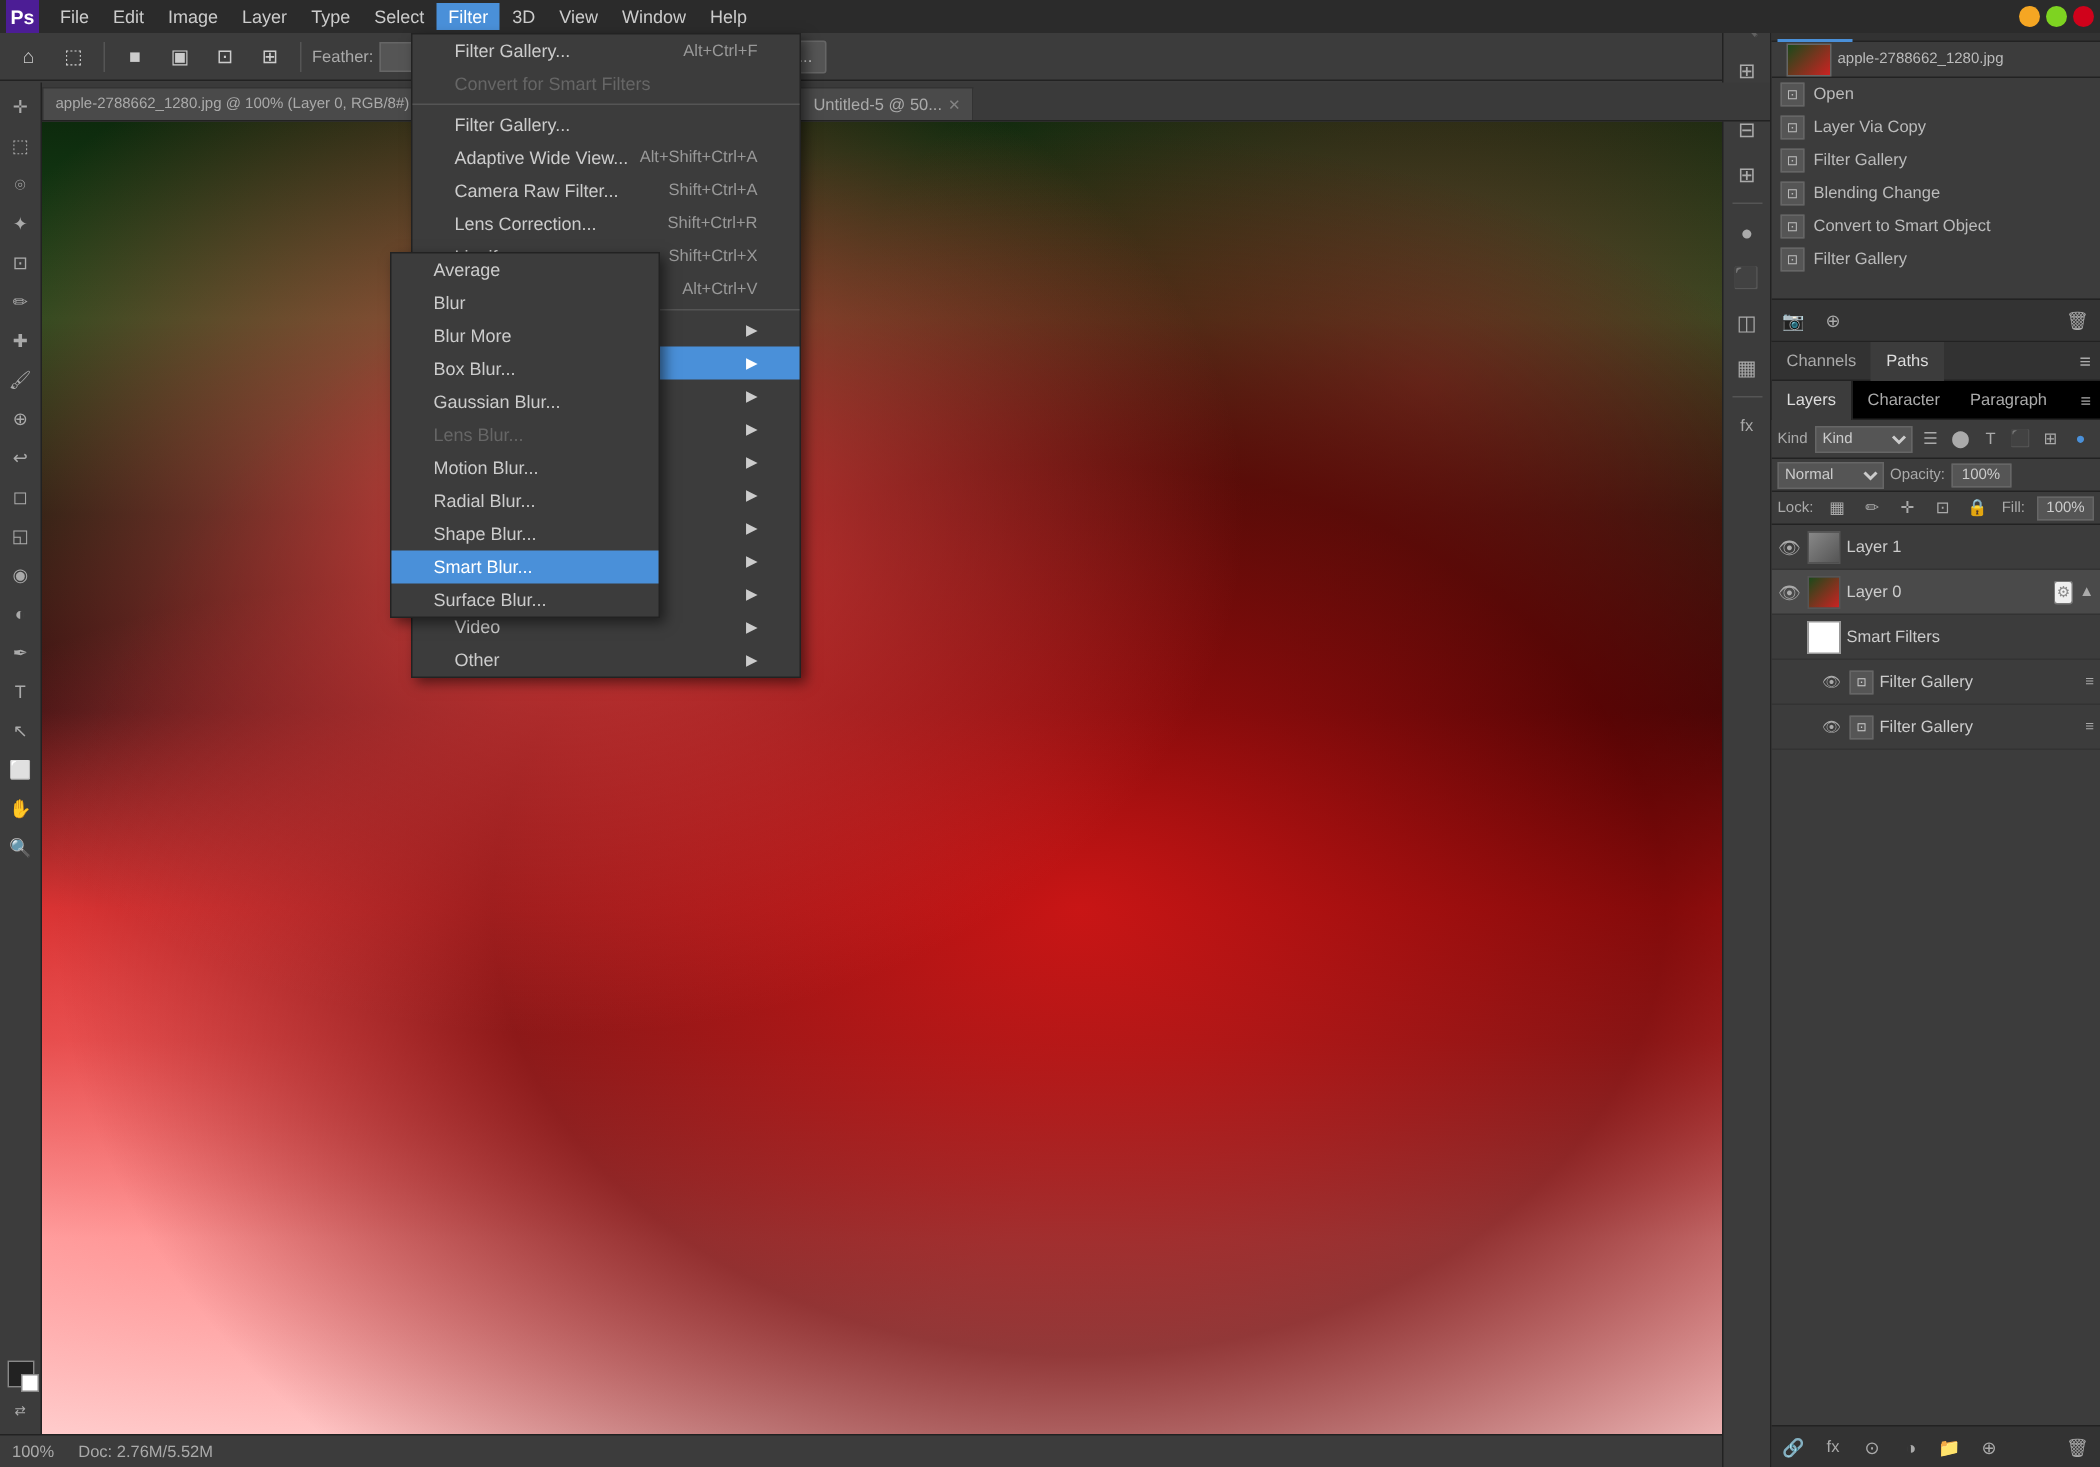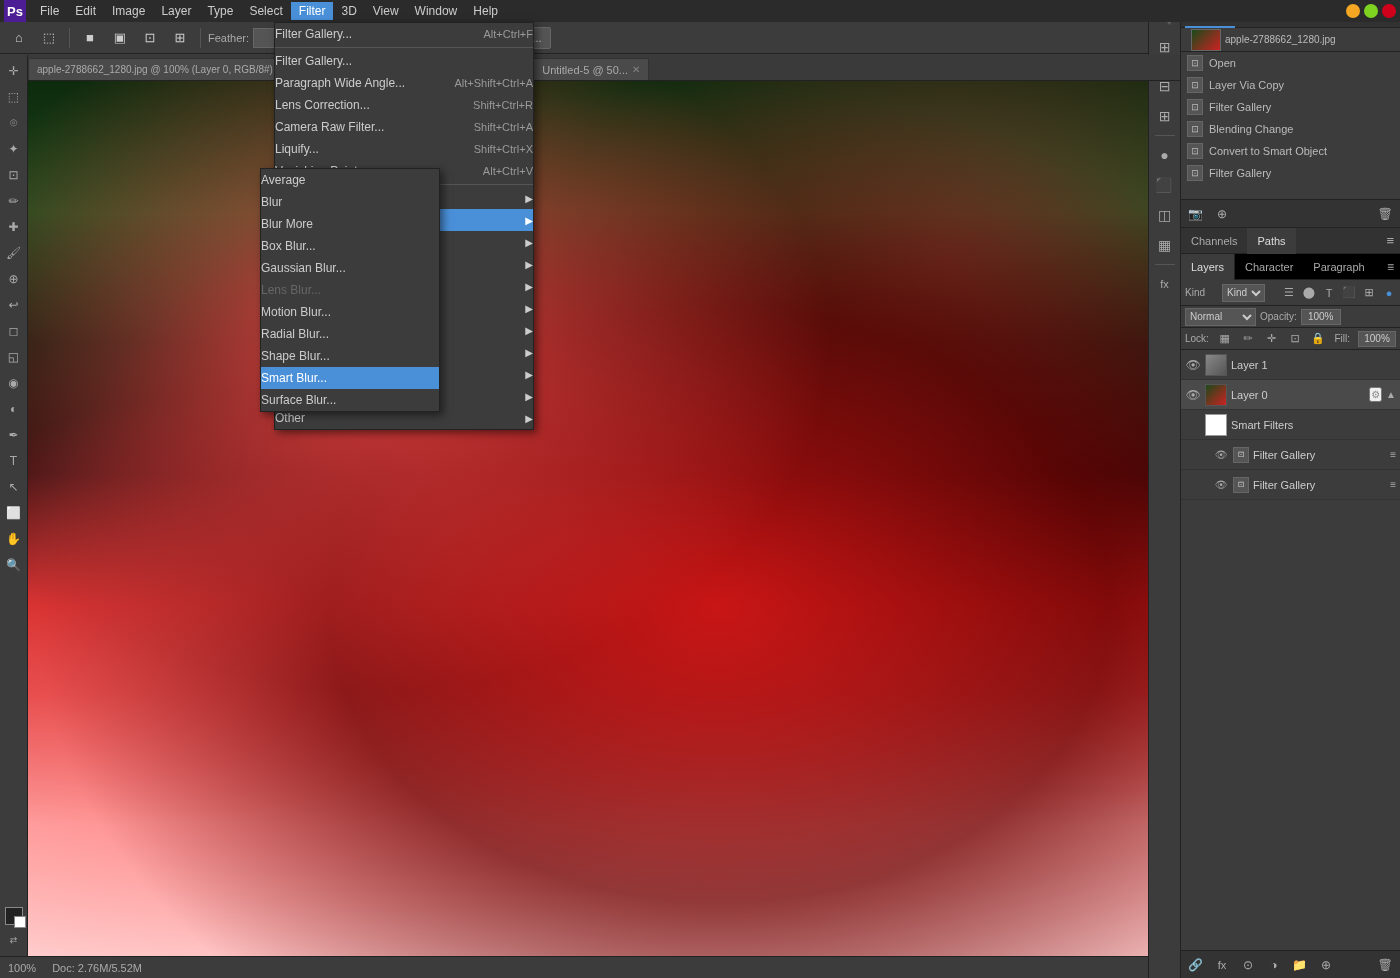--- a/index.html
+++ b/index.html
@@ -309,21 +309,21 @@
       cursor: pointer;
       height: 26px;
     }
     .layers-tab.active { color: #ddd; background: #3c3c3c; border-right: 1px solid #222; }
     .layers-controls {
       height: 26px;
       background: #3c3c3c;
       display: flex;
       align-items: center;
       padding: 0 4px;
-      gap: 15px;
+      gap: 3px;
       border-bottom: 1px solid #222;
     }
     .kind-select {
       background: #555; border: 1px solid #666; color: #ccc;
       height: 18px; font-size: 10px; width: 70px;
     }
     .layers-icon-row {
       display: flex; gap: 2px; margin-left: auto;
     }
     .l-icon {
@@ -424,21 +424,21 @@
       background: #3c3c3c;
       border: 1px solid #222;
       z-index: 200;
       box-shadow: 3px 3px 8px rgba(0,0,0,0.5);
     }
     .menu-separator { height: 1px; background: #555; margin: 2px 0; }
     .dropdown-item {
       display: flex;
       align-items: center;
       height: 22px;
-      padding: 0 0;
+      padding: 0 28px;
       color: #ccc;
       cursor: pointer;
       font-size: 12px;
       position: relative;
     }
     .dropdown-item.active { background: #4a90d9; color: #fff; }
     .dropdown-item.disabled { color: #666; }
     .dropdown-item .shortcut {
       margin-left: auto;
       font-size: 11px;
@@ -728,37 +728,40 @@
       <button class="lb-btn" style="margin-left:auto;">🗑</button>
     </div>
   </div>
 </div>
 
 <div id="filter-menu">
   <div class="dropdown-item">
     <span>Filter Gallery...</span>
     <span class="shortcut">Alt+Ctrl+F</span>
   </div>
+  <div class="dropdown-item disabled">
+    <span>Convert for Smart Filters</span>
+  </div>
   <div class="menu-separator"></div>
   <div class="dropdown-item">
     <span>Filter Gallery...</span>
   </div>
   <div class="dropdown-item">
-    <span>Paragraph Wide Angle...</span>
+    <span>Adaptive Wide View...</span>
     <span class="shortcut">Alt+Shift+Ctrl+A</span>
+  </div>
+  <div class="dropdown-item">
+    <span>Camera Raw Filter...</span>
+    <span class="shortcut">Shift+Ctrl+A</span>
   </div>
   <div class="dropdown-item">
     <span>Lens Correction...</span>
     <span class="shortcut">Shift+Ctrl+R</span>
   </div>
   <div class="dropdown-item">
-    <span>Camera Raw Filter...</span>
-    <span class="shortcut">Shift+Ctrl+A</span>
-  </div>
-  <div class="dropdown-item">
     <span>Liquify...</span>
     <span class="shortcut">Shift+Ctrl+X</span>
   </div>
   <div class="dropdown-item">
     <span>Vanishing Point...</span>
     <span class="shortcut">Alt+Ctrl+V</span>
   </div>
   <div class="menu-separator"></div>
   <div class="dropdown-item has-sub">
     <span>3D</span>

